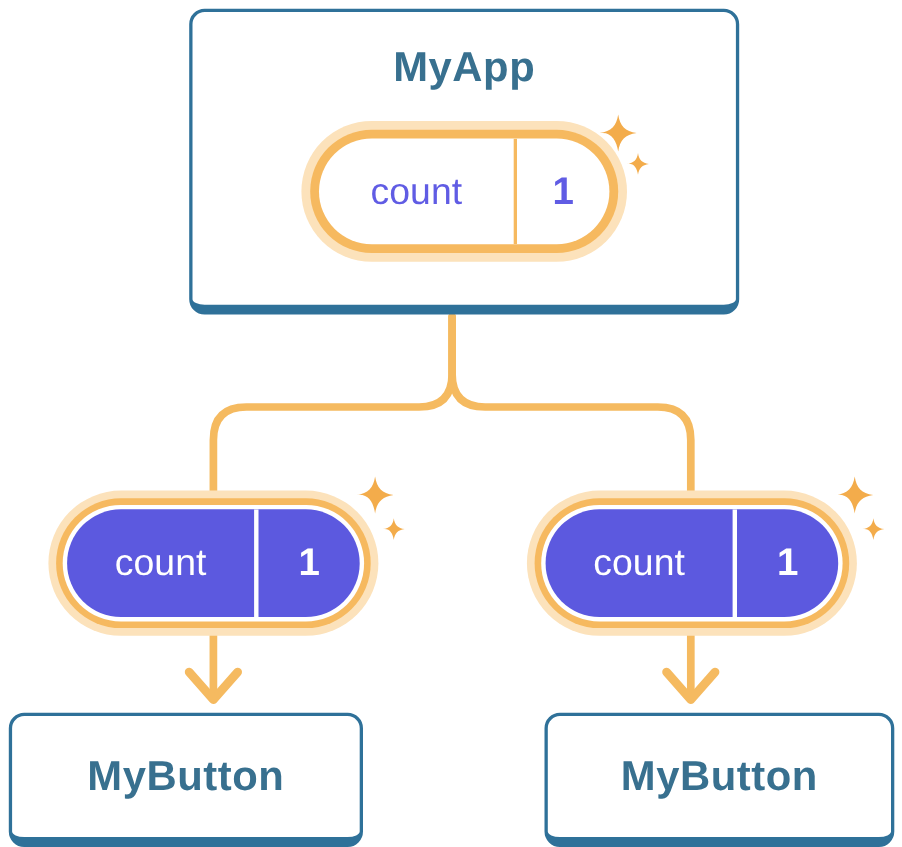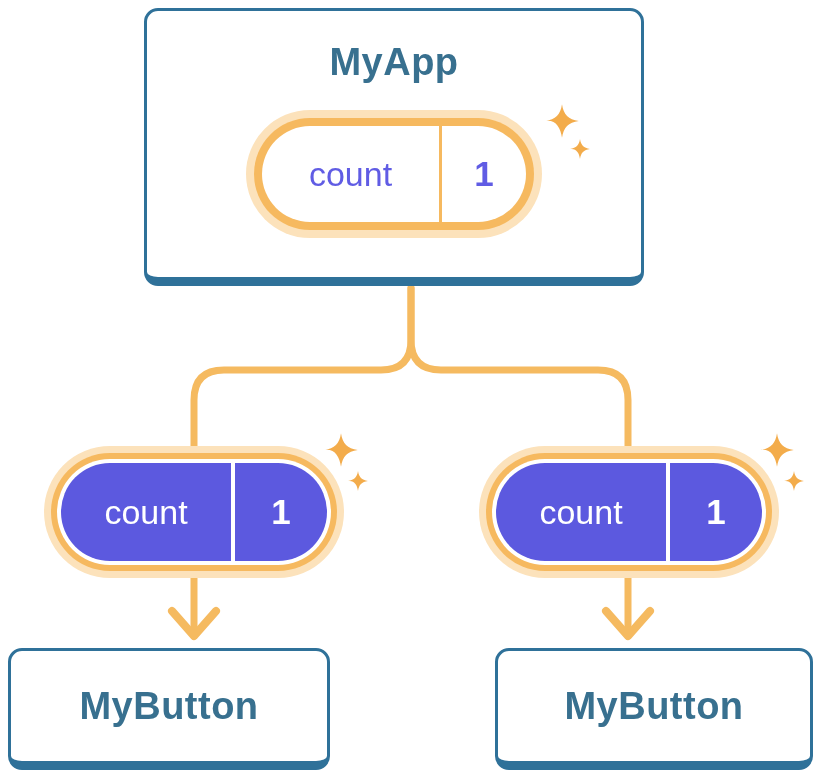--- a/index.html
+++ b/index.html
@@ -38,21 +38,21 @@
   .sparkle { fill: var(--sparkle); }
 
   .card {
     position:absolute; z-index:2;
     background:#fff;
     border:3px solid var(--card_border);
     border-bottom-width:9px;
     border-radius:14px;
     display:flex; flex-direction:column; align-items:center;
   }
-  #root-card  { left:144px; top:8px;   width:500px; height:278px; }
+  #root-card  { left:172px; top:8px;   width:500px; height:278px; }
   #left-child-card  { left:8px;   top:648px; width:322px; height:122px; justify-content:center; }
   #right-child-card { left:495px; top:648px; width:318px; height:122px; justify-content:center; }
 
   .card-title {
     color: var(--card_text);
     font-size:38px; font-weight:700; letter-spacing:0.5px;
   }
   #root-card .card-title { margin-top:30px; }
 
   

